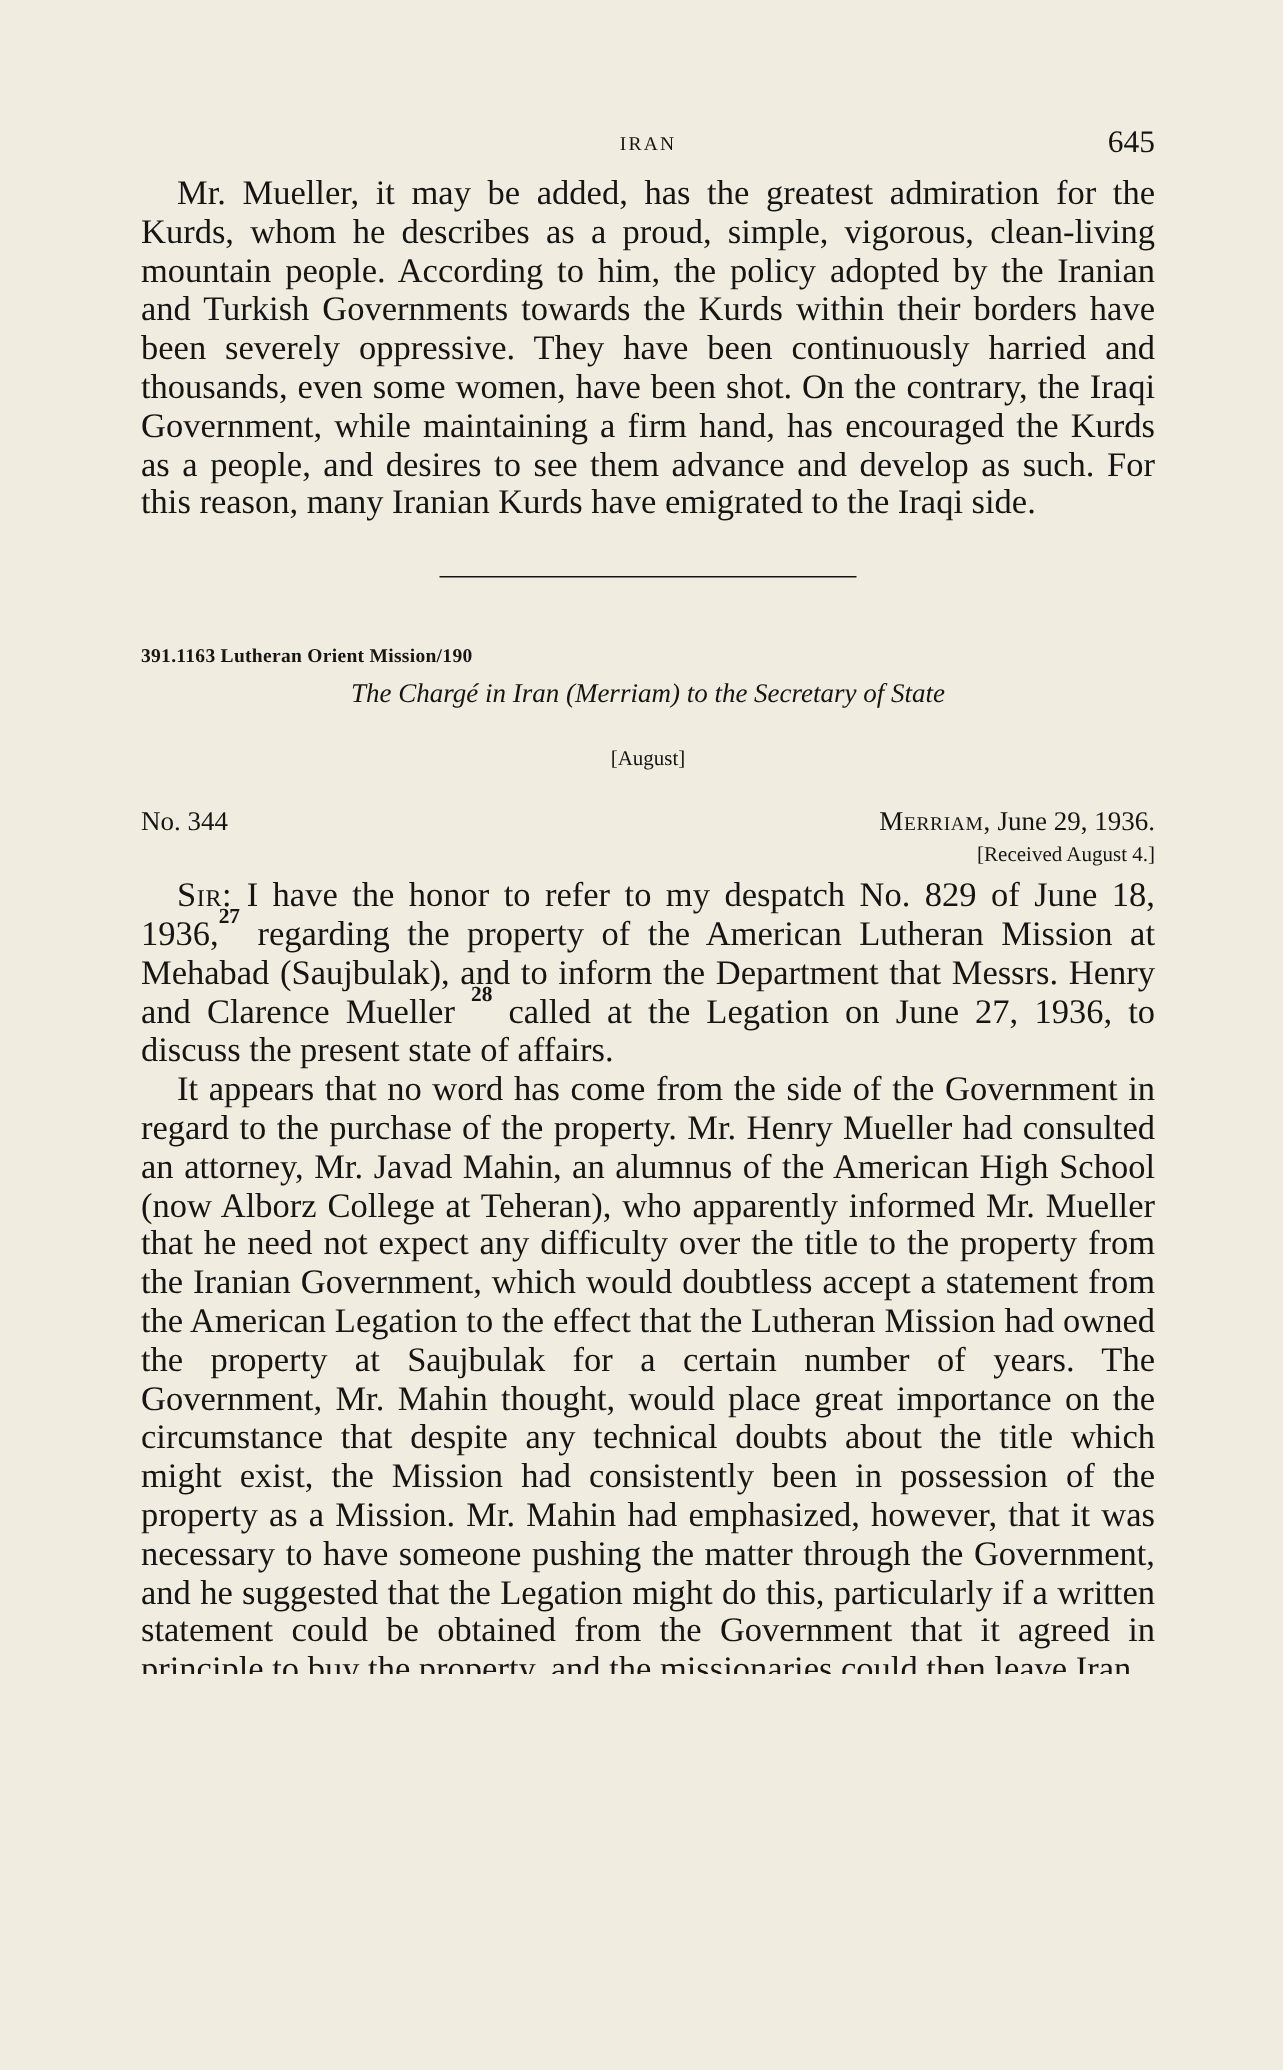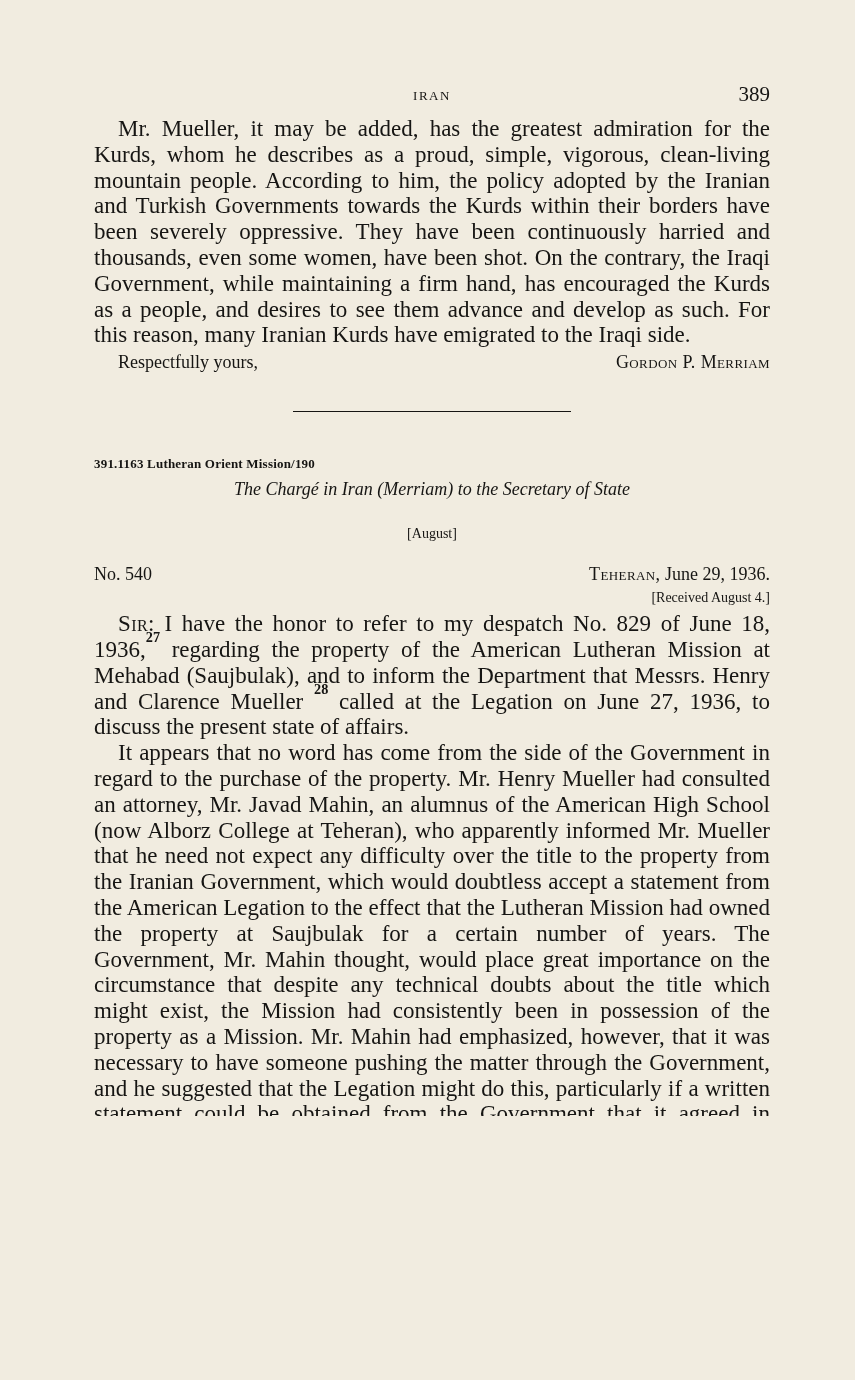--- a/index.html
+++ b/index.html
@@ -107,41 +107,37 @@
     line-height:18px;
   }
 </style>
 </head>
 <body>
 
 <div class="page">
 
   <div class="running-head">
     <span class="head-title">IRAN</span>
-    <span class="page-num">389</span>
+    <span class="page-num">645</span>
   </div>
 
   <p class="body-para indent">Mr. Mueller, it may be added, has the greatest admiration for the Kurds, whom he describes as a proud, simple, vigorous, clean-living mountain people.  According to him, the policy adopted by the Iranian and Turkish Governments towards the Kurds within their borders have been severely oppressive.  They have been continuously harried and thousands, even some women, have been shot.  On the contrary, the Iraqi Government, while maintaining a firm hand, has encouraged the Kurds as a people, and desires to see them advance and develop as such.  For this reason, many Iranian Kurds have emigrated to the Iraqi side.</p>
 
-  <div class="closing-line">
-    <span class="closing">Respectfully yours,</span>
-    <span class="signature smallcaps">Gordon P. Merriam</span>
-  </div>
 
   <hr class="section-rule">
 
   <div class="file-ref">391.1163 Lutheran Orient Mission/190</div>
 
   <div class="doc-heading">The Chargé in Iran (Merriam) to the Secretary of State</div>
 
   <div class="extract">[August]</div>
 
   <div class="doc-meta">
-    <span class="doc-no">No. 540</span>
-    <span class="dateline"><span class="smallcaps">Teheran,</span><span> June 29, 1936.</span></span>
+    <span class="doc-no">No. 344</span>
+    <span class="dateline"><span class="smallcaps">Merriam,</span><span> June 29, 1936.</span></span>
   </div>
 
   <div class="received">[Received August 4.]</div>
 
   <p class="body-para indent"><span class="smallcaps">Sir:</span><span> I have the honor to refer to my despatch No. 829 of June 18, 1936,</span><sup class="fn">27</sup><span> regarding the property of the American Lutheran Mission at Mehabad (Saujbulak), and to inform the Department that Messrs. Henry and Clarence Mueller </span><sup class="fn">28</sup><span> called at the Legation on June 27, 1936, to discuss the present state of affairs.</span></p>
 
   <p class="body-para indent">It appears that no word has come from the side of the Government in regard to the purchase of the property.  Mr. Henry Mueller had consulted an attorney, Mr. Javad Mahin, an alumnus of the American High School (now Alborz College at Teheran), who apparently informed Mr. Mueller that he need not expect any difficulty over the title to the property from the Iranian Government, which would doubtless accept a statement from the American Legation to the effect that the Lutheran Mission had owned the property at Saujbulak for a certain number of years.  The Government, Mr. Mahin thought, would place great importance on the circumstance that despite any technical doubts about the title which might exist, the Mission had consistently been in possession of the property as a Mission.  Mr. Mahin had emphasized, however, that it was necessary to have someone pushing the matter through the Government, and he suggested that the Legation might do this, particularly if a written statement could be obtained from the Government that it agreed in principle to buy the property, and the missionaries could then leave Iran.</p>
 
   <div class="footnote-block">
     <hr class="footnote-rule">

